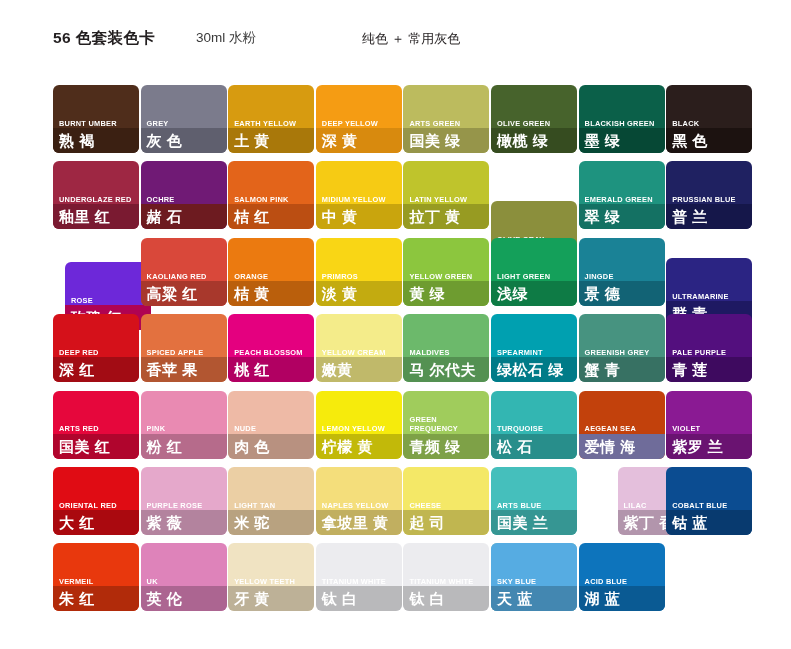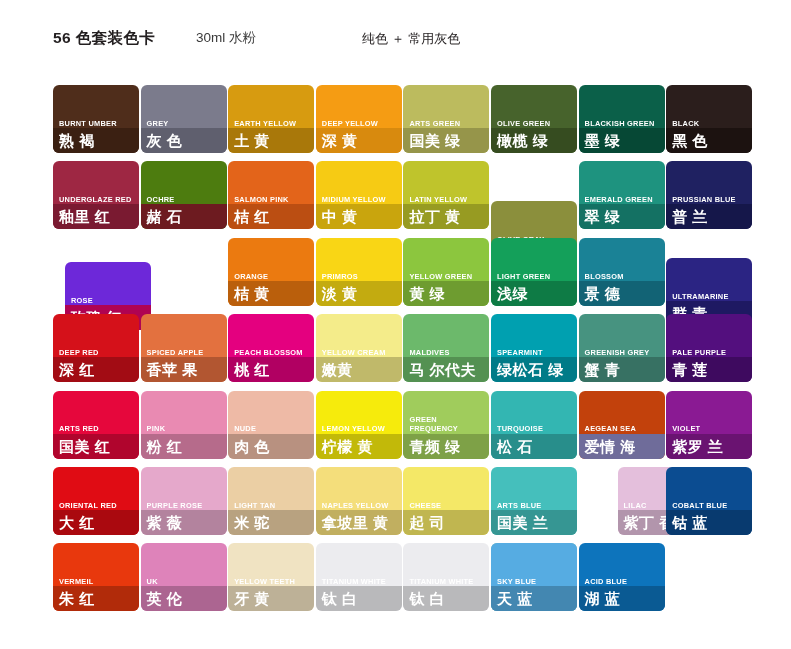--- a/index.html
+++ b/index.html
@@ -173,21 +173,21 @@
           <div class="en">BLACK</div>
           <div class="cn">黑 色</div>
         </div>
       </div>
       <div class="row">
         <div class="swatch" style="left: 0px; background: rgb(158, 39, 67);">
           <div class="band" style="background: rgb(122, 26, 49);"></div>
           <div class="en two-line">UNDERGLAZE RED</div>
           <div class="cn">釉里 红</div>
         </div>
-        <div class="swatch" style="left: 87.6px; background: #4d7c0f;">
+        <div class="swatch" style="left: 87.6px; background: #701a75;">
           <div class="band" style="background: rgb(109, 27, 32);"></div>
           <div class="en">OCHRE</div>
           <div class="cn">赭 石</div>
         </div>
         <div class="swatch" style="left: 175.2px; background: rgb(227, 100, 26);">
           <div class="band" style="background: rgb(187, 78, 18);"></div>
           <div class="en">SALMON PINK</div>
           <div class="cn">桔 红</div>
         </div>
         <div class="swatch" style="left: 262.8px; background: rgb(246, 203, 20);">
@@ -215,20 +215,25 @@
           <div class="en">PRUSSIAN BLUE</div>
           <div class="cn">普 兰</div>
         </div>
       </div>
       <div class="row">
         <div class="swatch" style="left: 12px; background: #6d28d9; margin-top: 24px;">
           <div class="band" style="background: rgb(175, 3, 82);"></div>
           <div class="en">ROSE</div>
           <div class="cn">玫瑰 红</div>
         </div>
+        <div class="swatch" style="left: 87.6px; background: rgb(217, 72, 58);">
+          <div class="band" style="background: rgb(168, 56, 44);"></div>
+          <div class="en">KAOLIANG RED</div>
+          <div class="cn">高粱 红</div>
+        </div>
         <div class="swatch" style="left: 175.2px; background: rgb(235, 122, 16);">
           <div class="band" style="background: rgb(186, 95, 12);"></div>
           <div class="en">ORANGE</div>
           <div class="cn">桔 黄</div>
         </div>
         <div class="swatch" style="left: 262.8px; background: rgb(249, 214, 21);">
           <div class="band" style="background: rgb(195, 171, 16);"></div>
           <div class="en">PRIMROS</div>
           <div class="cn">淡 黄</div>
         </div>
@@ -237,21 +242,21 @@
           <div class="en">YELLOW GREEN</div>
           <div class="cn">黄 绿</div>
         </div>
         <div class="swatch" style="left: 438px; background: rgb(20, 160, 90);">
           <div class="band" style="background: rgb(14, 123, 69);"></div>
           <div class="en">LIGHT GREEN</div>
           <div class="cn">浅绿</div>
         </div>
         <div class="swatch" style="left: 525.6px; background: rgb(26, 130, 150);">
           <div class="band" style="background: rgb(18, 99, 117);"></div>
-          <div class="en">BLOSSOM</div>
+          <div class="en">JINGDE</div>
           <div class="cn">景 德</div>
         </div>
         <div class="swatch" style="left: 613.2px; background: rgb(43, 36, 131); margin-top: 20px;">
           <div class="band" style="background: rgb(30, 25, 98);"></div>
           <div class="en">ULTRAMARINE</div>
           <div class="cn">群 青</div>
         </div>
       </div>
       <div class="row">
         <div class="swatch" style="left: 0px; background: rgb(213, 17, 26);">

